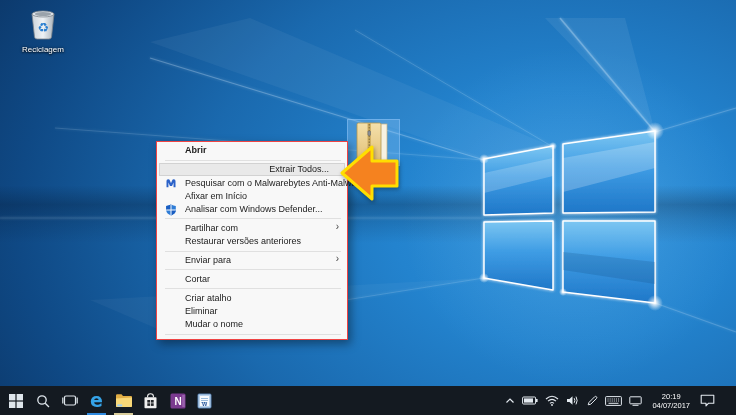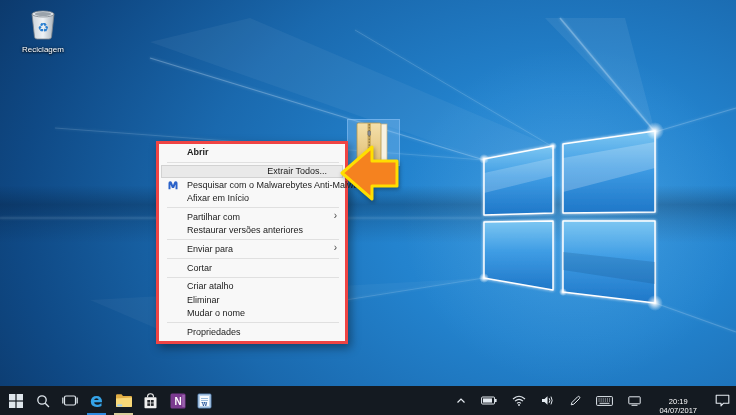--- a/index.html
+++ b/index.html
@@ -16,39 +16,39 @@
   .desk-icon{position:absolute;left:14px;top:8px;width:58px;text-align:center;cursor:default;}
   .desk-icon .lbl{display:block;margin-top:1px;font-size:8px;color:#fff;
     text-shadow:0 1px 2px rgba(0,0,0,.9),0 0 3px rgba(0,0,0,.8);}
   
   .zip-sel{position:absolute;left:347px;top:119px;width:53px;height:47px;
     background:rgba(150,205,255,.32);box-shadow:inset 0 0 0 1px rgba(140,195,245,.55);}
   
   .arrow-overlay{position:absolute;left:335px;top:140px;width:70px;height:65px;z-index:30;}
   
   .context-menu{position:absolute;left:156px;top:141px;width:192px;z-index:20;
-    background:#f8f8f8;border:3px solid #ef4444;box-shadow:3px 4px 9px rgba(0,0,0,.38);
+    background:#f8f8f8;border:1px solid #ef4444;box-shadow:3px 4px 9px rgba(0,0,0,.38);
     padding:2px 0;box-sizing:border-box;}
   .menu-item{position:relative;margin:0 2px;padding:2.4px 16px 2.4px 26px;
     font-size:9px;line-height:8.6px;color:#1b1b1b;white-space:nowrap;cursor:default;}
   .menu-item.bold{font-weight:bold;}
   .menu-item.hl{background:#e9e9e9;box-shadow:inset 0 0 0 1px #d2d2d2;text-align:right;}
   .menu-sep{height:1px;background:#e0e0e0;margin:2.2px 6px 2.2px 8px;}
   .mi-icon{position:absolute;left:6px;top:50%;transform:translateY(-50%);width:12px;height:12px;}
   .mi-icon svg{display:block;width:12px;height:12px;}
   .mi-sub{position:absolute;right:6px;top:50%;transform:translateY(-54%);font-size:10px;color:#454545;}
   
   .taskbar{position:absolute;left:0;right:0;bottom:0;height:29px;background:#141a21;
     display:flex;align-items:center;z-index:40;}
   .tb-left{display:flex;align-items:center;height:100%;padding-left:2px;}
   .tb-btn{position:relative;width:27px;height:100%;display:flex;align-items:center;justify-content:center;}
   .tb-btn svg{display:block;}
   .edge-e{font-family:"DejaVu Sans",sans-serif;font-weight:bold;font-size:19px;color:#35a3e8;line-height:1;}
   .app-underline{position:absolute;bottom:0;left:4px;right:4px;height:2px;}
-  .tb-right{margin-left:auto;display:flex;align-items:flex-end;height:100%;padding-right:6px;gap:15px;}
+  .tb-right{margin-left:auto;display:flex;align-items:center;height:100%;padding-right:21px;gap:7px;}
   .tray-btn{display:flex;align-items:center;justify-content:center;height:100%;}
   .clock{color:#fff;font-size:7.5px;line-height:9px;text-align:center;padding:0 3px;}
 </style>
 </head>
 <body>
 
 <div class="screen">
 
   <div class="desktop">
     <svg class="wallpaper-svg" width="736" height="386" viewBox="0 0 736 386" xmlns="http://www.w3.org/2000/svg">
@@ -147,33 +147,41 @@
   <div class="context-menu">
       <div class="menu-item bold"><span>Abrir</span></div>
       <div class="menu-sep"></div>
       <div class="menu-item hl"><span>Extrair Todos...</span></div>
       <div class="menu-item"><span class="mi-icon">
   <svg viewBox="0 0 16 16" xmlns="http://www.w3.org/2000/svg">
     <path d="M2 13.5 V5.4 Q2 3 4.2 3 Q6 3 6.7 4.9 L8 8.2 L9.3 4.9 Q10 3 11.8 3 Q14 3 14 5.4 V13.5 H11.4 V7.2 L9.4 12 H6.6 L4.6 7.2 V13.5 Z" fill="#2b62c9"></path>
   </svg>
 </span><span>Pesquisar com o Malwarebytes Anti-Malware</span></div>
       <div class="menu-item"><span>Afixar em Início</span></div>
+      <div class="menu-item"><span class="mi-icon">
+  <svg viewBox="0 0 16 16" xmlns="http://www.w3.org/2000/svg">
+    <path d="M8 0.8 C5.6 2 3.6 2.4 1.6 2.6 V8 C1.6 11.6 4.5 14.2 8 15.2 C11.5 14.2 14.4 11.6 14.4 8 V2.6 C12.4 2.4 10.4 2 8 0.8 Z" fill="#2e7cd6"></path>
+    <path d="M8 0.8 C5.6 2 3.6 2.4 1.6 2.6 V8 H8 Z" fill="#1a5ec2"></path>
+    <path d="M8 8 H14.4 C14.4 11.6 11.5 14.2 8 15.2 Z" fill="#1a5ec2"></path>
+    <rect x="7.3" y="0.8" width="1.4" height="14.4" fill="#eef4fb"></rect>
+    <rect x="1.6" y="7.3" width="12.8" height="1.4" fill="#eef4fb"></rect>
+  </svg>
+</span><span>Analisar com Windows Defender...</span></div>
       <div class="menu-sep"></div>
       <div class="menu-item"><span>Partilhar com</span><span class="mi-sub">›</span></div>
       <div class="menu-item"><span>Restaurar versões anteriores</span></div>
       <div class="menu-sep"></div>
       <div class="menu-item"><span>Enviar para</span><span class="mi-sub">›</span></div>
       <div class="menu-sep"></div>
       <div class="menu-item"><span>Cortar</span></div>
       <div class="menu-sep"></div>
       <div class="menu-item"><span>Criar atalho</span></div>
       <div class="menu-item"><span>Eliminar</span></div>
       <div class="menu-item"><span>Mudar o nome</span></div>
       <div class="menu-sep"></div>
-      <div class="menu-item"><span>Propriedades</span></div>
     </div>
 
   <svg class="arrow-overlay" viewBox="0 0 70 65" xmlns="http://www.w3.org/2000/svg">
     <polygon points="7,33 37,7 37,21 62,21 62,46 37,46 37,59" fill="#F5821F" stroke="#FFDE00" stroke-width="3" stroke-linejoin="round" style="filter:drop-shadow(1px 2px 2px rgba(0,0,0,.35));"></polygon>
   </svg>
 
   <div class="taskbar">
     <div class="tb-left">
       <div class="tb-btn">
         <svg width="14" height="14" viewBox="0 0 14 14">

